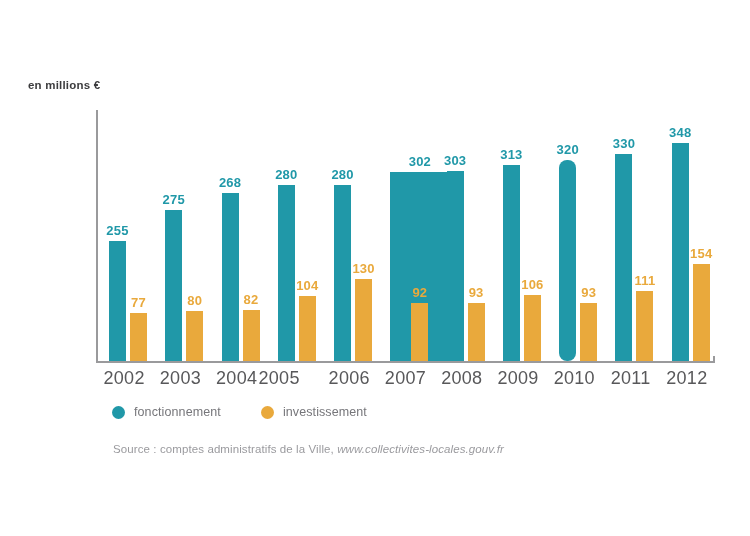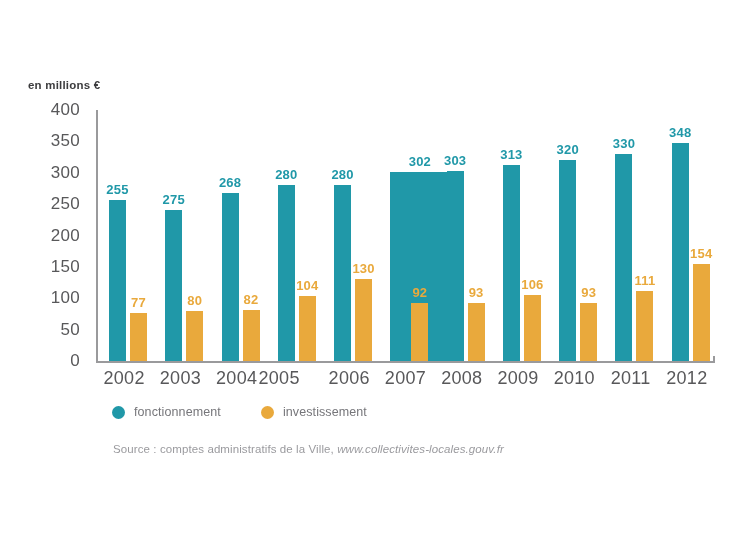--- a/index.html
+++ b/index.html
@@ -170,38 +170,27 @@
     font-style: italic;
   }
 </style>
 </head>
 <body>
 
 <div id="root">
 
   <div class="unit-title">en millions €</div>
 
-  <div class="ylabels">
-      <div class="ylabel" style="top: 0px;">400</div>
-      <div class="ylabel" style="top: 31.375px;">350</div>
-      <div class="ylabel" style="top: 62.75px;">300</div>
-      <div class="ylabel" style="top: 94.125px;">250</div>
-      <div class="ylabel" style="top: 125.5px;">200</div>
-      <div class="ylabel" style="top: 156.875px;">150</div>
-      <div class="ylabel" style="top: 188.25px;">100</div>
-      <div class="ylabel" style="top: 219.625px;">50</div>
-      <div class="ylabel" style="top: 251px;">0</div>
-    </div>
 
   <div class="plot">
     <div class="axis-line-y"></div>
     <div class="axis-line-x"></div>
     <div class="axis-tick-end"></div>
   <div class="group" style="left: 6px; width: 50.2727px;">
-        <div class="bar fonc" style="height: 161px;">
+        <div class="bar fonc" style="height: 120px;">
           <span class="bar-value">255</span>
         </div>
         <div class="bar inv" style="height: 48.3175px;">
           <span class="bar-value">77</span>
         </div>
       </div>
       <div class="group" style="left: 62.2727px; width: 50.2727px;">
         <div class="bar fonc" style="height: 151px;">
           <span class="bar-value">275</span>
         </div>
@@ -251,21 +240,21 @@
       </div>
       <div class="group" style="left: 399.909px; width: 50.2727px;">
         <div class="bar fonc" style="height: 196.407px;">
           <span class="bar-value">313</span>
         </div>
         <div class="bar inv" style="height: 66.515px;">
           <span class="bar-value">106</span>
         </div>
       </div>
       <div class="group" style="left: 456.182px; width: 50.2727px;">
-        <div class="bar fonc" style="height: 200.8px;">
+        <div class="bar fonc" style="height: 200.8px; border-radius: 8px;">
           <span class="bar-value">320</span>
         </div>
         <div class="bar inv" style="height: 58.3575px;">
           <span class="bar-value">93</span>
         </div>
       </div>
       <div class="group" style="left: 512.455px; width: 50.2727px;">
         <div class="bar fonc" style="height: 207.075px;">
           <span class="bar-value">330</span>
         </div>

